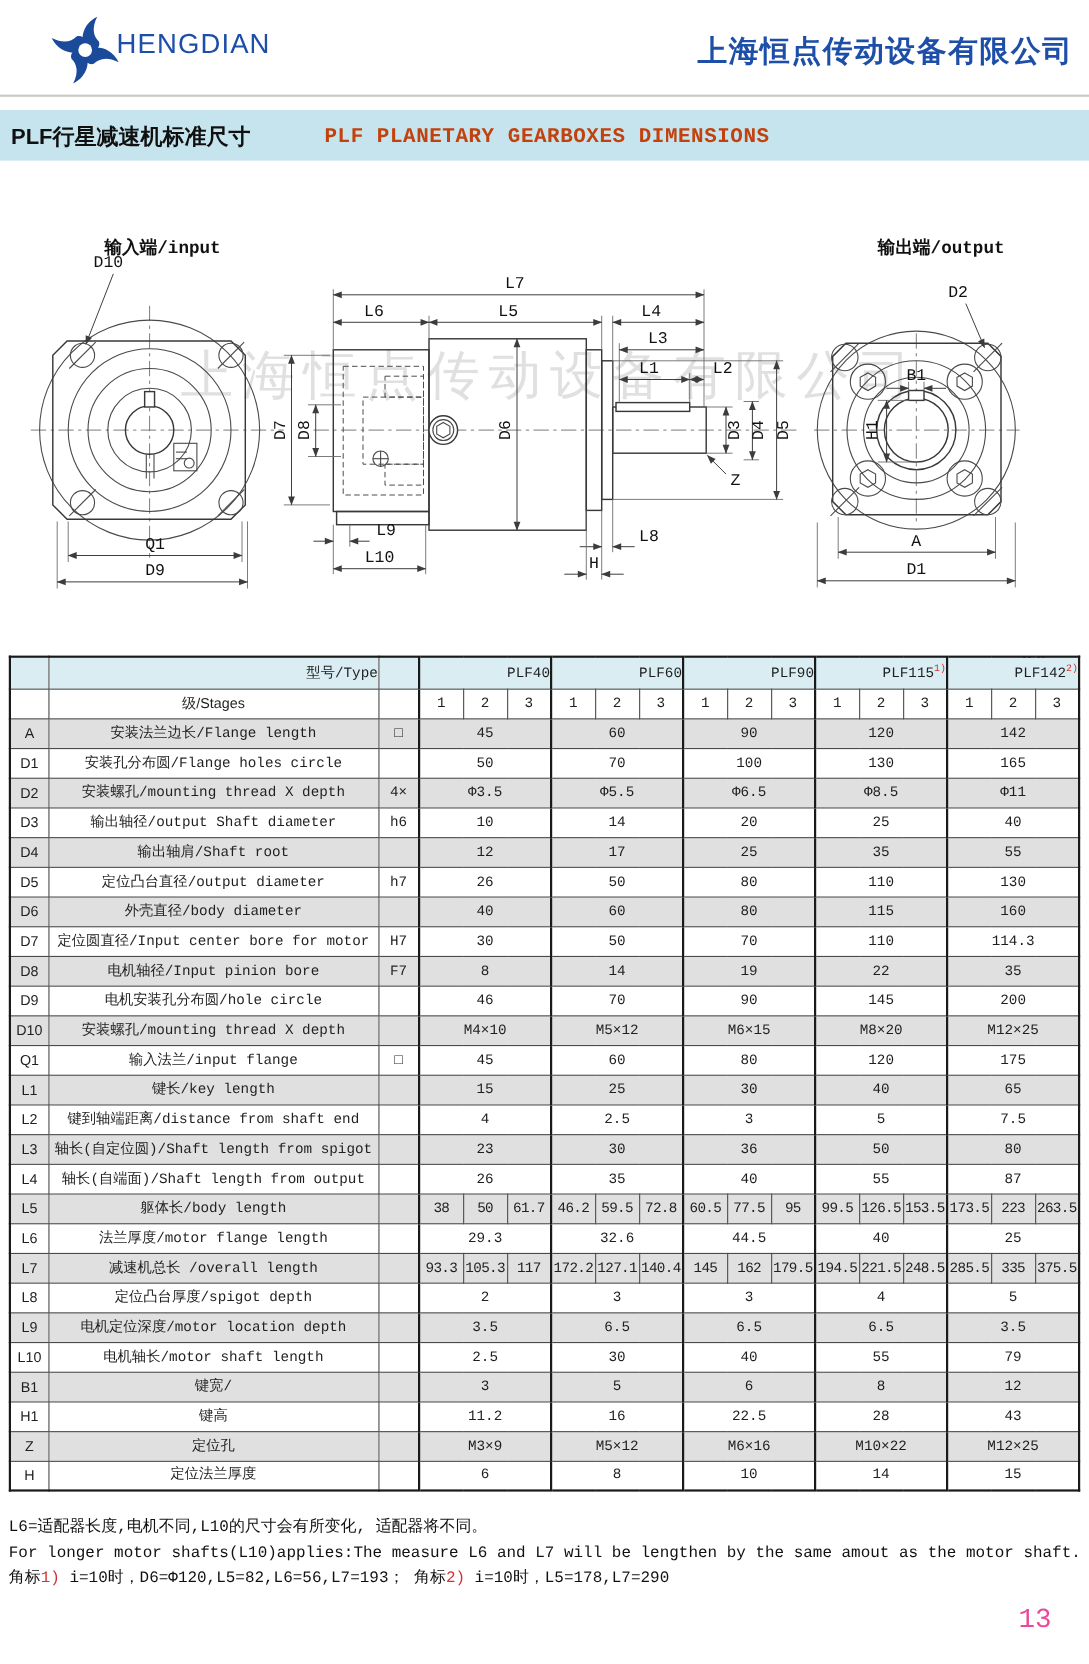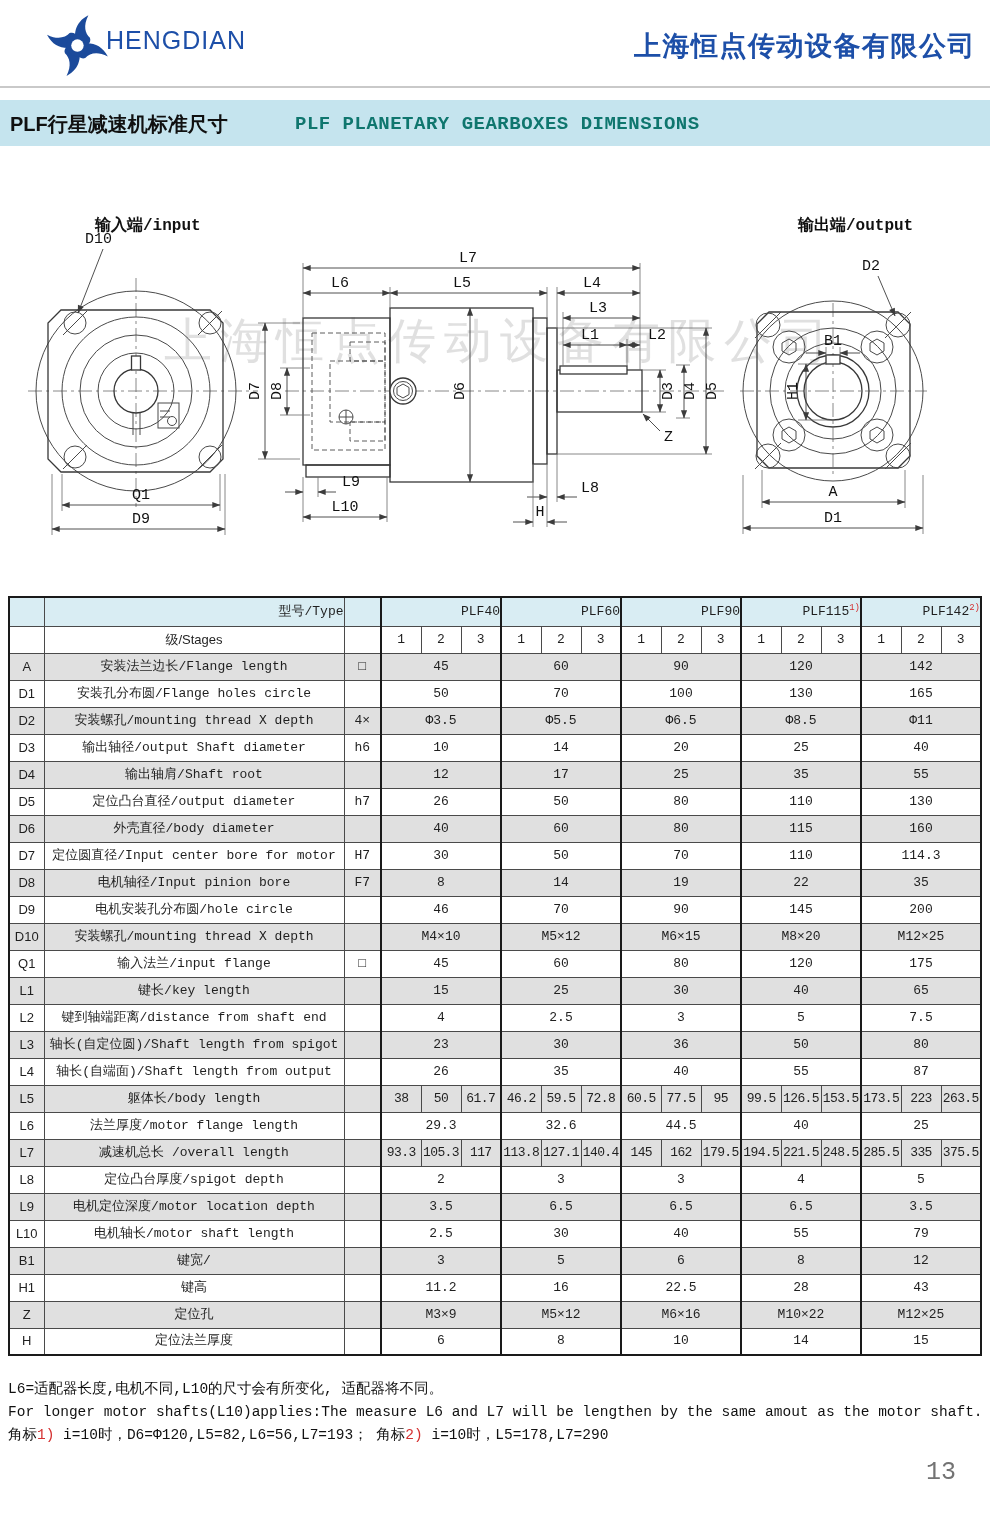--- a/index.html
+++ b/index.html
@@ -11,21 +11,21 @@
   .logo-mark { position:absolute; left:40px; top:4px; }
   .logo-text { position:absolute; left:106px; top:26px; font-size:25px; color:#1d4fa8;
                letter-spacing:1px; font-weight:500; }
   .company   { position:absolute; top:28px; right:14px; font-size:27px; font-weight:bold;
                color:#1d4fa8; letter-spacing:1.5px; }
   .divider   { position:absolute; top:86px; left:0; width:990px; height:2px; background:#c9c9c9; }
 
   
   .title-bar { position:absolute; top:100px; left:0; width:990px; height:46px; background:#c5e4ee; }
   .title-zh  { position:absolute; left:10px;  top:11px; font-size:20px; font-weight:bold; color:#101010; }
-  .title-en  { position:absolute; left:295px; top:13px; font-size:19px; font-weight:bold; color:#0f766e;
+  .title-en  { position:absolute; left:295px; top:13px; font-size:19px; font-weight:bold; color:#c2410c;
                font-family:"Liberation Mono", monospace; letter-spacing:0.5px; }
 
   
   .drawing { position:absolute; top:175px; left:0; }
   .ol  { fill:none; stroke:#383838; stroke-width:1.3; }
   .olf { fill:#fff; stroke:#383838; stroke-width:1.3; }
   .tl  { fill:none; stroke:#4a4a4a; stroke-width:1; }
   .dm  { fill:none; stroke:#3c3c3c; stroke-width:0.9; }
   .xl  { fill:none; stroke:#6a6a6a; stroke-width:0.8; }
   .cl  { fill:none; stroke:#6a6a6a; stroke-width:0.8; stroke-dasharray:14 4 3 4; }
@@ -51,21 +51,21 @@
   td.sym  { font-size:12px; font-family:"Liberation Mono", monospace; }
   td.val, td.stage { font-family:"Liberation Mono", monospace; }
   td.sub  { font-size:11.5px; letter-spacing:-0.6px; }
   .grp    { border-left:2px solid #1a1a1a !important; }
   sup.red { color:#d43030; font-size:9px; }
 
   
   .notes  { position:absolute; top:1378px; left:8px; font-size:14.5px; color:#111; line-height:23px;
             font-family:"Liberation Mono","Liberation Sans", monospace, sans-serif; }
   .red    { color:#d43030; }
-  .pageno { position:absolute; top:1458px; left:926px; font-size:25px; color:#737373;
+  .pageno { position:absolute; top:1458px; left:926px; font-size:25px; color:#ec4899;
             font-family:"Liberation Mono", monospace; }
 </style>
 </head>
 <body>
 
 <div class="page">
 
   <svg class="logo-mark" width="78" height="80" viewBox="0 0 100 80">
     <g fill="#1b4a9b">
       <path d="M48 42 C 42 30 44 12 62 3 C 55 17 58 26 64 32 C 67 40 56 47 48 42 Z"></path>
@@ -521,21 +521,21 @@
           <td class="val grp" colspan="3">40</td>
           <td class="val grp" colspan="3">25</td>
         </tr>
         <tr class="striped">
           <td class="key">L7</td>
           <td class="desc">减速机总长 /overall length</td>
           <td class="sym"></td>
           <td class="val sub grp">93.3</td>
           <td class="val sub">105.3</td>
           <td class="val sub">117</td>
-          <td class="val sub grp">113.8</td>
+          <td class="val sub grp">172.2</td>
           <td class="val sub">127.1</td>
           <td class="val sub">140.4</td>
           <td class="val sub grp">145</td>
           <td class="val sub">162</td>
           <td class="val sub">179.5</td>
           <td class="val sub grp">194.5</td>
           <td class="val sub">221.5</td>
           <td class="val sub">248.5</td>
           <td class="val sub grp">285.5</td>
           <td class="val sub">335</td>

